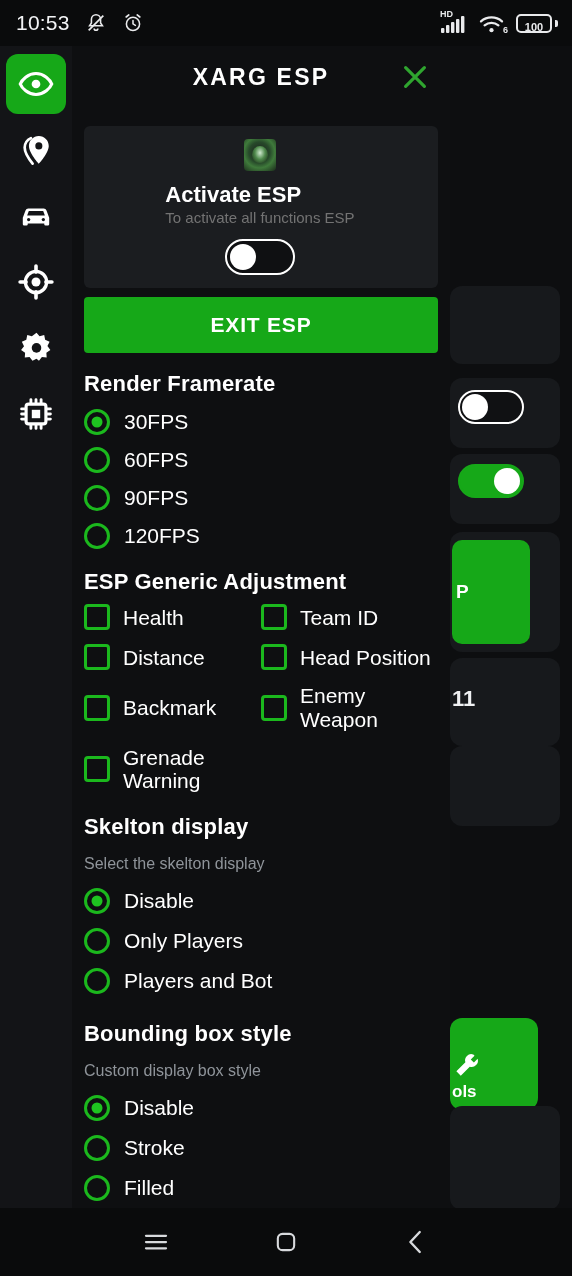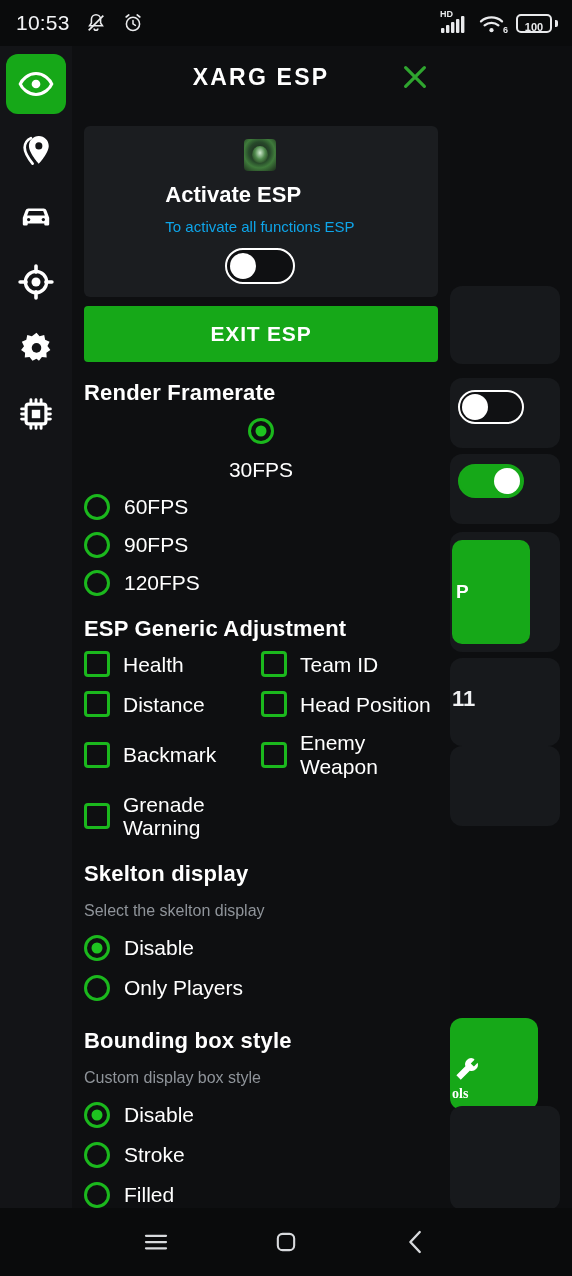--- a/index.html
+++ b/index.html
@@ -46,21 +46,21 @@
     color:#ffffff; font-size:19px; font-weight:700;
     display:flex; align-items:center; padding-left:4px;
   }
   .bg-text {
     position:absolute; color:#f0f1f3; font-size:22px; font-weight:600;
     white-space:nowrap;
   }
   .bg-tools {
     position:absolute; background:#16a818; border-radius:12px;
     display:flex; flex-direction:column; justify-content:flex-end;
-    padding:0 0 8px 2px; color:#fff; font-size:14px; font-weight:600;font-family:Liberation Serif, serif;
+    padding:0 0 8px 2px; color:#fff; font-size:17px; font-weight:600;
   }
 
   
   #sidebar {
     position:absolute; left:0; top:46px; width:72px; bottom:0;
     background:#131417; z-index:20;
     display:flex; flex-direction:column; align-items:center;
     padding-top:8px; gap:0;
   }
   .side-btn {
@@ -101,21 +101,21 @@
     background:radial-gradient(circle at 48% 42%, #1c1f1d 0%, #27492a 42%, #3f7a3b 62%, #1a2a1b 100%);
     position:relative; overflow:hidden;
   }
   .act-logo::after {
     content:""; position:absolute; left:8px; top:7px; width:16px; height:17px;
     background:radial-gradient(ellipse at 50% 40%, #cfe8cf 0%, #4f8a4c 45%, #10200f 100%);
     border-radius:50% 50% 45% 45%;
   }
   .act-texts { flex:1 1 auto; min-width:0; }
   .act-title { color:#ffffff; font-size:22px; font-weight:700; line-height:1.1; }
-  .act-sub { color:#0ea5e9; font-size:15px; line-height:1.22; margin-top:11px; }
+  .act-sub { color:#737373; font-size:15px; line-height:1.22; margin-top:2px; }
   .act-toggle {
     flex:0 0 auto; width:70px; height:36px; border-radius:18px;
     border:2px solid #ffffff; background:#0f1012; position:relative;
   }
   .act-toggle::after {
     content:""; position:absolute; left:3px; top:3px;
     width:26px; height:26px; border-radius:50%; background:#ffffff;
   }
 
   .exit-btn {
@@ -296,21 +296,21 @@
           <div class="act-sub">To activate all functions ESP</div>
         </div>
         <div class="act-toggle"></div>
       </div>
 
       <button class="exit-btn">EXIT ESP</button>
 
       <div style="margin-top:18px;">
         <div class="sec-title">Render Framerate</div>
         <div id="fps-list" style="margin-top:6px;">
-            <div class="radio-row" style="padding: 6px 0px; flex-direction: column;">
+            <div class="radio-row" style="padding: 6px 0px;">
               <span class="radio on"></span>
               <span class="radio-label">30FPS</span>
             </div>
             <div class="radio-row" style="padding: 6px 0px;">
               <span class="radio"></span>
               <span class="radio-label">60FPS</span>
             </div>
             <div class="radio-row" style="padding: 6px 0px;">
               <span class="radio"></span>
               <span class="radio-label">90FPS</span>
@@ -361,20 +361,24 @@
         <div class="sec-sub">Select the skelton display</div>
         <div id="skelton-list" style="margin-top:8px;">
             <div class="radio-row" style="padding: 7px 0px;">
               <span class="radio on"></span>
               <span class="radio-label">Disable</span>
             </div>
             <div class="radio-row" style="padding: 7px 0px;">
               <span class="radio"></span>
               <span class="radio-label">Only Players</span>
             </div>
+            <div class="radio-row" style="padding: 7px 0px;">
+              <span class="radio"></span>
+              <span class="radio-label">Players and Bot</span>
+            </div>
           </div>
       </div>
 
       <div style="margin-top:20px;">
         <div class="sec-title">Bounding box style</div>
         <div class="sec-sub">Custom display box style</div>
         <div id="bbox-list" style="margin-top:8px;">
             <div class="radio-row" style="padding: 7px 0px;">
               <span class="radio on"></span>
               <span class="radio-label">Disable</span>

